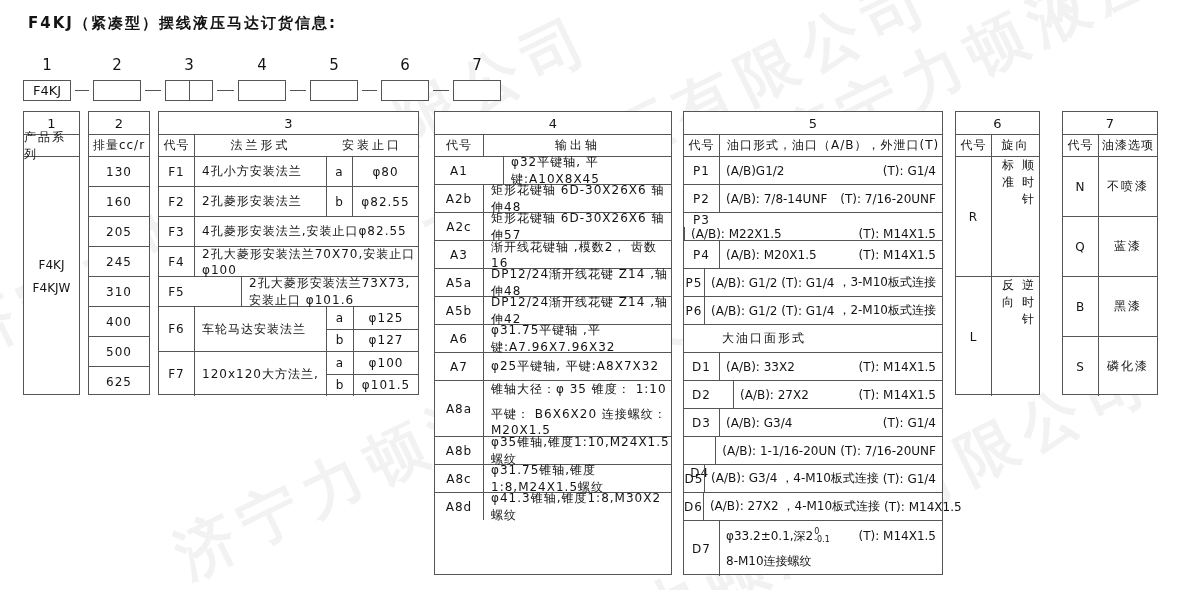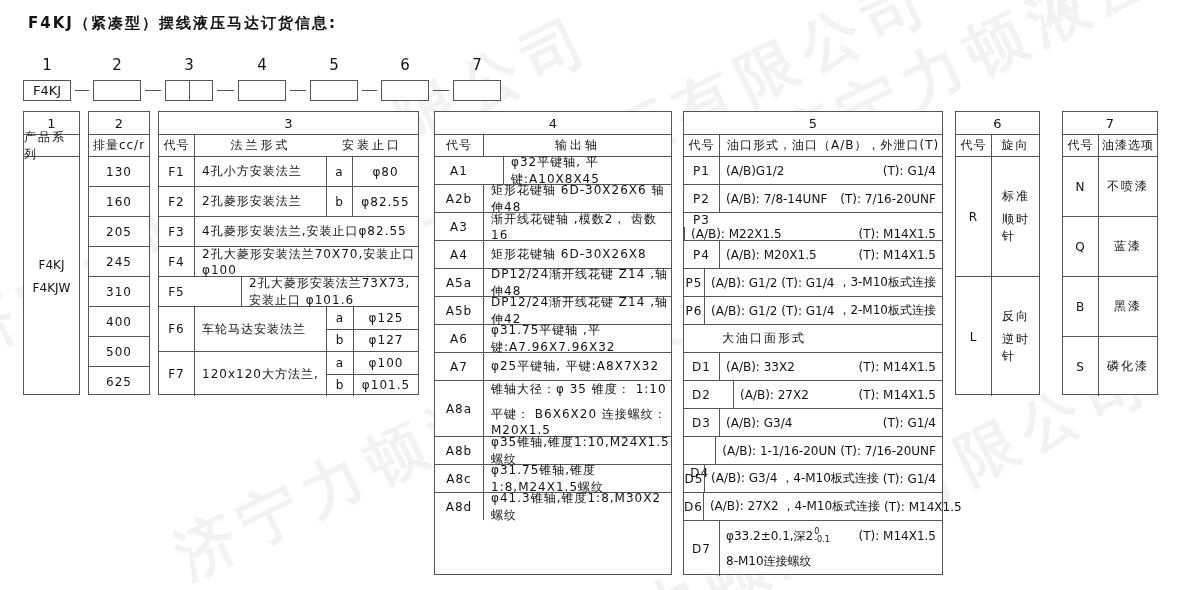--- a/index.html
+++ b/index.html
@@ -21,21 +21,21 @@
   .numrow{height:22px;display:flex;align-items:center;justify-content:center;font-size:13px;box-sizing:border-box;}
   .hdrrow,.row{display:flex;align-items:stretch;border-top:1px solid #555;box-sizing:border-box;}
   .hdrrow{height:22px;}
   .cell{display:flex;align-items:center;justify-content:center;box-sizing:border-box;letter-spacing:1px;}
   .cell.lft{justify-content:flex-start;padding-left:7px;}
   .cell + .cell,.vline{border-left:1px solid #555;}
   .stack{display:flex;flex-direction:column;box-sizing:border-box;border-left:1px solid #555;}
   .subrow{display:flex;flex:1;align-items:stretch;box-sizing:border-box;}
   .subrow + .subrow{border-top:1px solid #555;}
   .subrow .cell{flex:none;}
-  .twoline{display:flex;flex-direction:column;justify-content:center;gap:6px;padding-left:10px;letter-spacing:2px;}
+  .twoline{display:flex;justify-content:center;gap:6px;padding-left:10px;letter-spacing:2px;}
   .content{display:flex;align-items:center;flex:1;padding:0 6px;box-sizing:border-box;border-left:1px solid #555;}
   .content .rt{margin-left:auto;padding-left:4px;white-space:nowrap;}
   .content .lt{white-space:nowrap;}
   .d7cell{display:flex;flex-direction:column;justify-content:center;gap:8px;flex:1;
           padding:0 6px;box-sizing:border-box;border-left:1px solid #555;}
   .d7line{display:flex;align-items:center;}
   .tol{display:inline-flex;flex-direction:column;font-size:8px;line-height:1;margin-left:1px;vertical-align:middle;}
   .subhdr{padding-left:38px;letter-spacing:2px;display:flex;align-items:center;}
   .t1body{display:flex;flex-direction:column;align-items:center;justify-content:center;gap:9px;
           height:240px;border-top:1px solid #555;box-sizing:border-box;}
@@ -186,26 +186,26 @@
     </div>
     <div class="row" style="height:28px;gap:20px;">
       <div class="cell" style="width:48px;">A1</div>
       <div class="cell lft" style="flex:1;">φ32平键轴, 平键:A10X8X45</div>
     </div>
     <div class="row" style="height:28px;">
       <div class="cell" style="width:48px;">A2b</div>
       <div class="cell lft" style="flex:1;">矩形花键轴 6D-30X26X6  轴伸48</div>
     </div>
     <div class="row" style="height:28px;">
+      <div class="cell" style="width:48px;">A2c</div>
+      <div class="cell lft" style="flex:1;">矩形花键轴 6D-30X26X6  轴伸57</div>
+    </div>
+    <div class="row" style="height:28px;">
       <div class="cell" style="width:48px;">A3</div>
       <div class="cell lft" style="flex:1;">渐开线花键轴 ,模数2， 齿数16</div>
-    </div>
-    <div class="row" style="height:28px;">
-      <div class="cell" style="width:48px;">A4</div>
-      <div class="cell lft" style="flex:1;">矩形花键轴 6D-30X26X8</div>
     </div>
     <div class="row" style="height:28px;">
       <div class="cell" style="width:48px;">A5a</div>
       <div class="cell lft" style="flex:1;">DP12/24渐开线花键 Z14 ,轴伸48</div>
     </div>
     <div class="row" style="height:28px;">
       <div class="cell" style="width:48px;">A5b</div>
       <div class="cell lft" style="flex:1;">DP12/24渐开线花键 Z14 ,轴伸42</div>
     </div>
     <div class="row" style="height:28px;">

